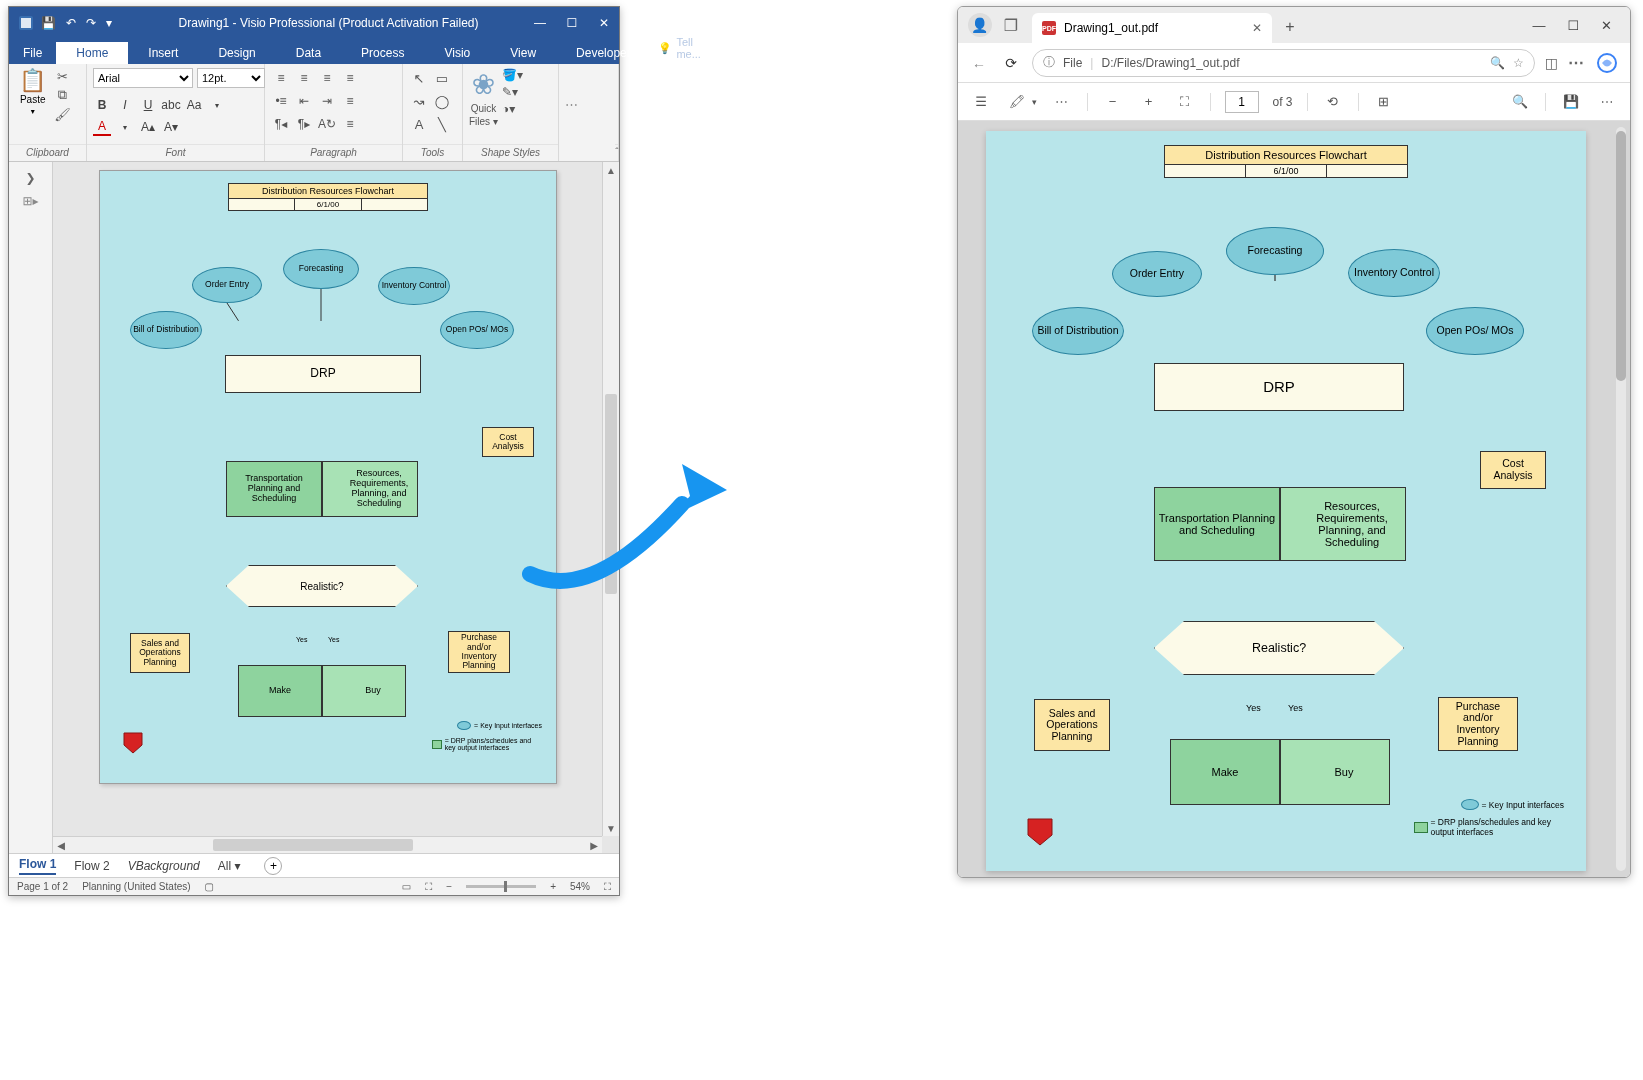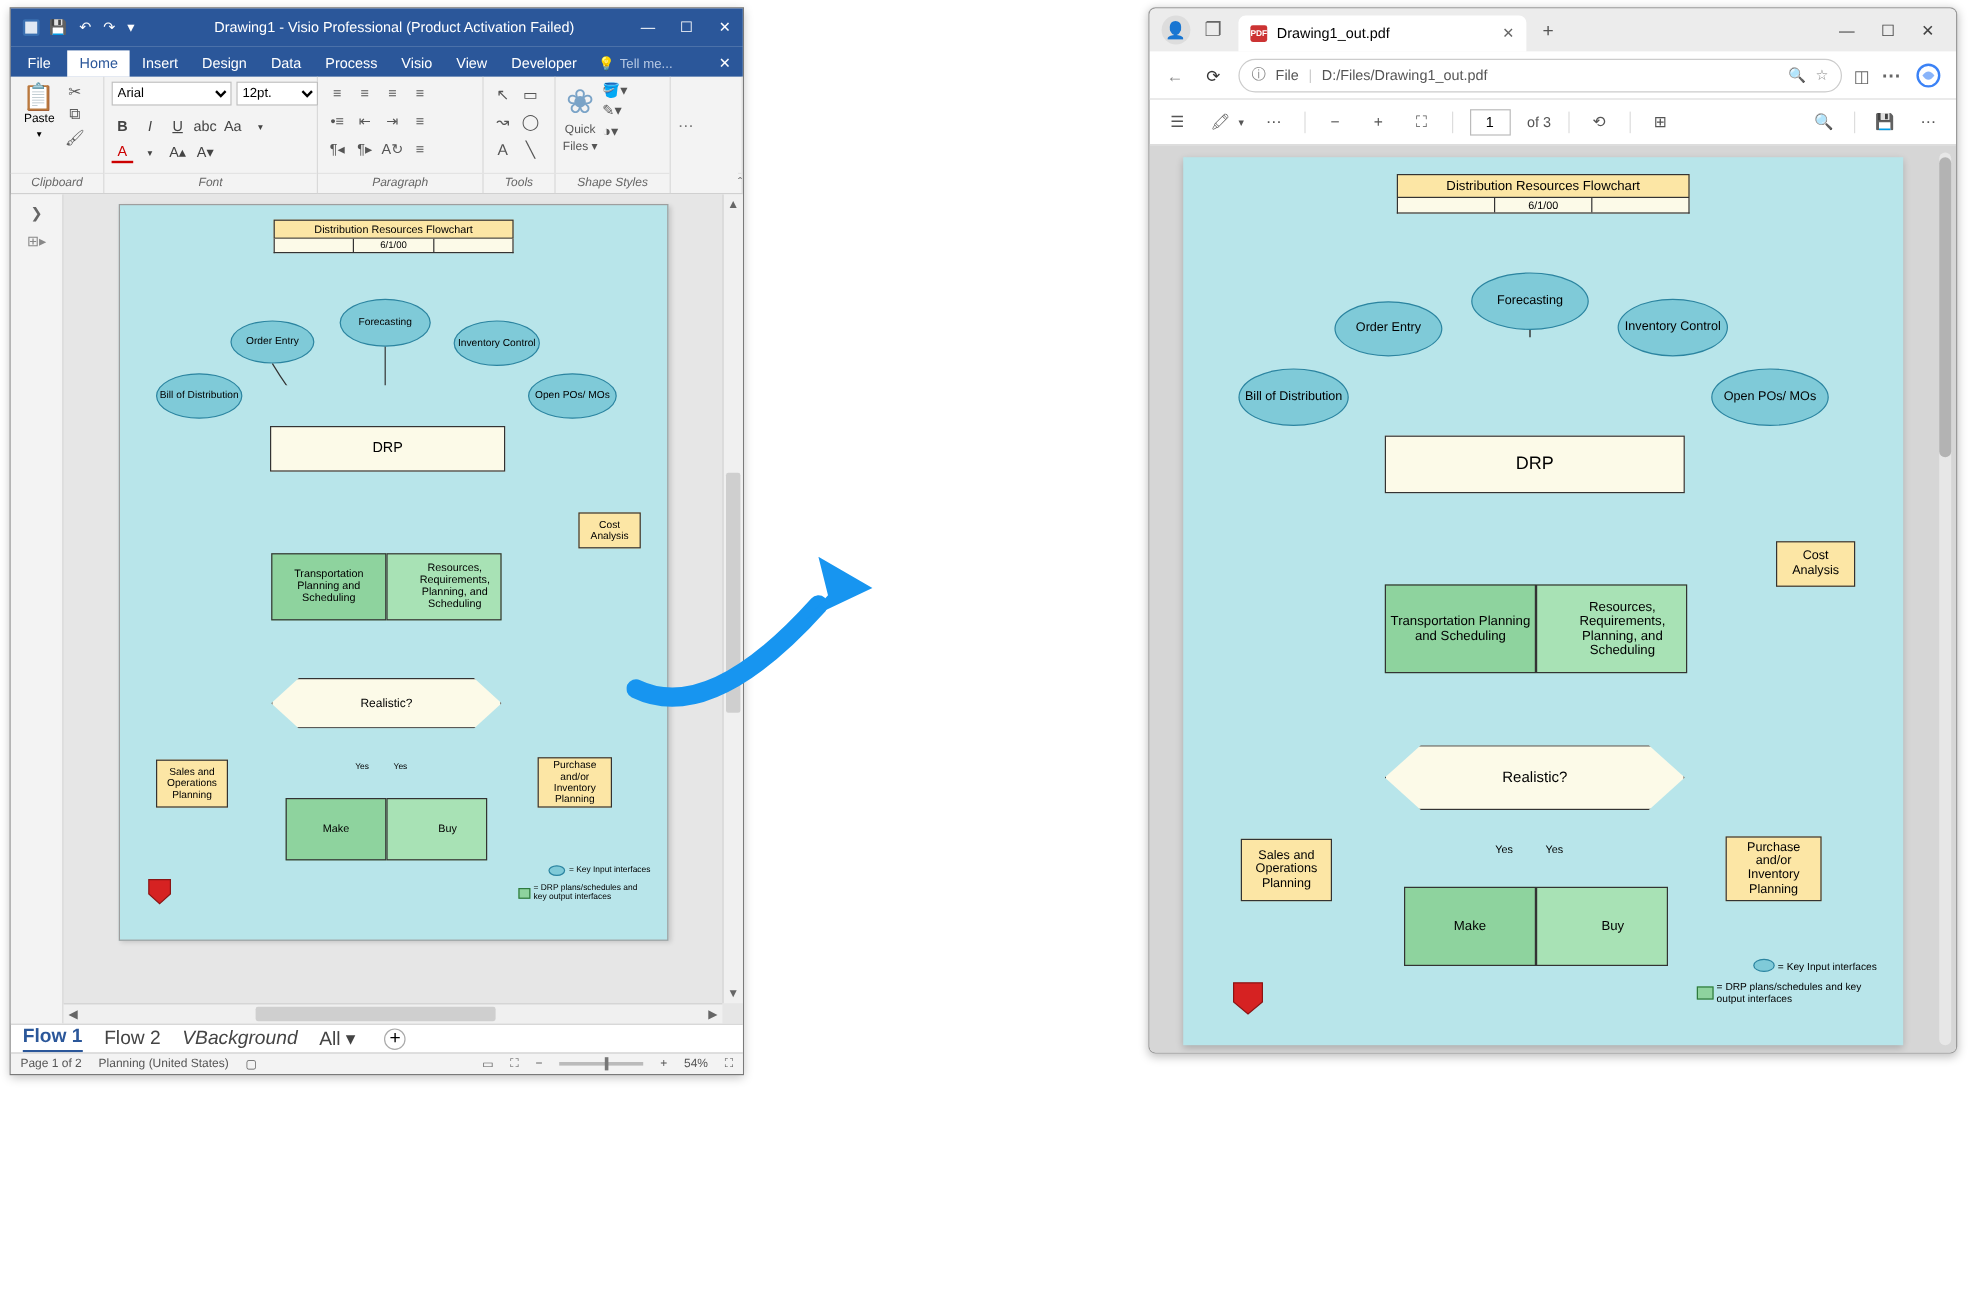--- a/index.html
+++ b/index.html
@@ -7,21 +7,21 @@
 
 
 .visio-window { position: absolute; left: 8px; top: 6px; width: 612px; height: 890px; background: #fff; border: 1px solid #7a7a7a; box-shadow: 0 2px 8px rgba(0,0,0,0.25); }
 .visio-titlebar { height: 32px; background: #2b579a; color: #fff; display: flex; align-items: center; padding: 0 8px; font-size: 12px; }
 .visio-titlebar .icon-slot { width: 18px; height: 18px; margin-right: 6px; display:flex; align-items:center; justify-content:center;}
 .visio-titlebar .qat { display:flex; gap:10px; margin-right:12px;}
 .visio-titlebar .title { flex:1; text-align:center; }
 .visio-win-controls { display:flex; gap:18px; margin-left:auto;}
 .visio-win-controls span { width:14px; text-align:center;}
 .ribbon-tabs { height: 25px; background: #2b579a; display:flex; align-items:flex-end; font-size:12px; color:#fff; }
-.ribbon-tabs .tab { padding:4px 10px; cursor:pointer; }
+.ribbon-tabs .tab { padding:4px 20px; cursor:pointer; }
 .ribbon-tabs .tab.file { padding:4px 14px;}
 .ribbon-tabs .tab.active { background:#fff; color:#2b579a; }
 .ribbon-tabs .tell { color:#b7c9e4; font-size:11px; padding:4px 8px; display:flex; gap:4px; align-items:center;}
 .ribbon-tabs .tabclose { margin-left:auto; padding:4px 10px;}
 .ribbon { height: 98px; background:#f3f3f3; border-bottom:1px solid #c7c7c7; display:flex; font-size:11px; }
 .ribbon-group { border-right:1px solid #d9d9d9; display:flex; flex-direction:column; justify-content:space-between; }
 .ribbon-group .body { flex:1; display:flex; align-items:flex-start; padding:4px 6px; gap:4px;}
 .ribbon-group .label { font-size:10px; color:#666; text-align:center; padding:2px 0 3px; border-top:1px solid #e3e3e3; position:relative;font-style:italic;}
 .paste-btn { display:flex; flex-direction:column; align-items:center; gap:2px; padding:2px 4px;}
 .paste-ico {font-size:22px; line-height:22px;}
@@ -49,21 +49,21 @@
 .shapes-pane .toggle{margin:8px auto; width:16px;height:16px;display:flex;align-items:center;justify-content:center;color:#666;font-size:12px;}
 .shapes-pane .pin{margin:6px auto;width:18px;height:14px;display:flex;align-items:center;justify-content:center;color:#888;font-size:12px;}
 .canvas-wrap { flex:1; position:relative; background:#e6e6e6;}
 .vscroll{position:absolute;right:0;top:0;bottom:17px;width:17px;background:#f0f0f0;border-left:1px solid #cfcfcf;}
 .vscroll .thumb{position:absolute;left:2px;right:2px;top:232px;height:200px;background:#cfcfcf;border-radius:2px;}
 .vscroll .arrow{position:absolute;left:0;right:0;height:16px;display:flex;align-items:center;justify-content:center;color:#666;font-size:10px;}
 .hscroll{position:absolute;left:0;right:17px;bottom:0;height:17px;background:#f0f0f0;border-top:1px solid #cfcfcf;}
 .hscroll .thumb{position:absolute;top:2px;bottom:2px;left:160px;width:200px;background:#cfcfcf;border-radius:2px;}
 .hscroll .arrow{position:absolute;top:0;bottom:0;width:16px;display:flex;align-items:center;justify-content:center;color:#666;font-size:10px;}
 
-.sheet-tabs { position:absolute; bottom:18px; left:0; right:0; height:24px; background:#fff; border-top:1px solid #cfcfcf; display:flex; align-items:center; font-size:16px; padding:0 10px; gap:18px;}
+.sheet-tabs { position:absolute; bottom:18px; left:0; right:0; height:24px; background:#fff; border-top:1px solid #cfcfcf; display:flex; align-items:center; font-size:12px; padding:0 10px; gap:18px;}
 .sheet-tabs .st { color:#444;}
 .sheet-tabs .st.active{ color:#2b579a; font-weight:bold; border-bottom:2px solid #2b579a; padding-bottom:2px;}
 .sheet-tabs .st.italic{ font-style:italic;}
 .sheet-tabs .addtab{ margin-left:6px; width:18px;height:18px;border:1px solid #aaa;border-radius:50%;display:flex;align-items:center;justify-content:center;}
 .visio-status { position:absolute; bottom:0; left:0; right:0; height:18px; background:#f3f3f3; border-top:1px solid #cfcfcf; display:flex; align-items:center; font-size:10px; color:#555; padding:0 8px; gap:14px;}
 .visio-status .spacer{flex:1;}
 .visio-status .zoomslider{width:70px;height:3px;background:#bbb;position:relative;}
 .visio-status .zoomslider::after{content:"";position:absolute;left:38px;top:-4px;width:3px;height:11px;background:#777;}
 
 

